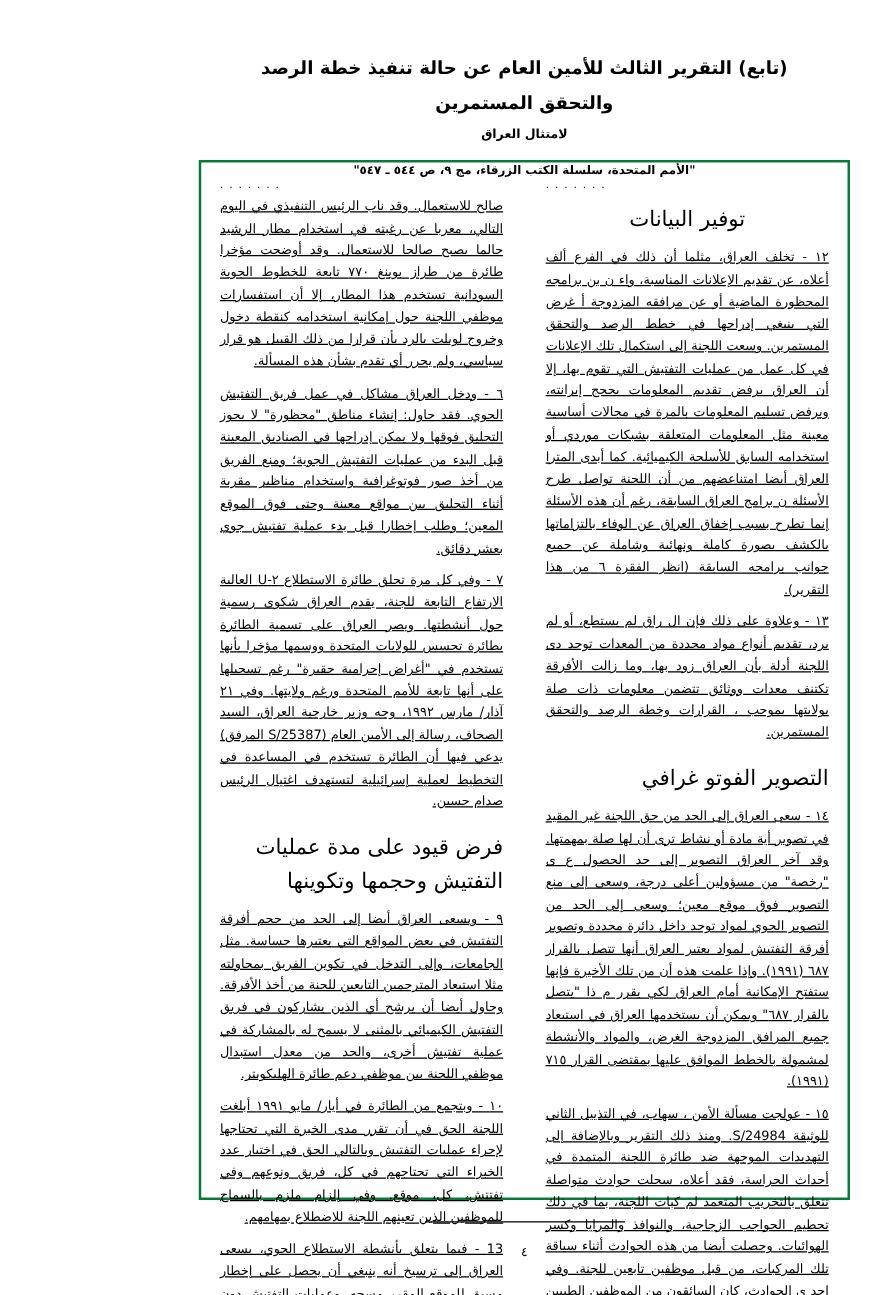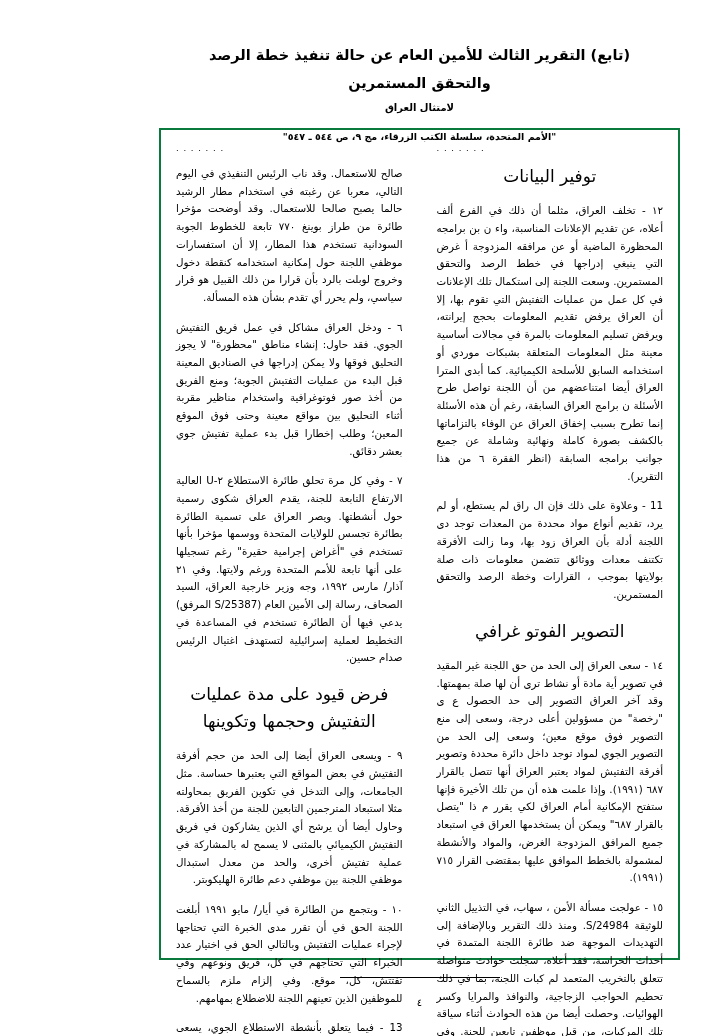--- a/index.html
+++ b/index.html
@@ -77,28 +77,29 @@
     margin-bottom: 4px;
     color: #000;
   }
   .sec-head {
     font-size: 17px;
     font-weight: normal;
     text-align: center;
     margin: 10px 0 8px 0;
     line-height: 1.6;
   }
-  .sec-head.tight { margin-top: 14px; }
+  .sec-head.tight { margin-top: 14px; text-align: right; }
   p.para {
     font-size: 10.3px;
     line-height: 1.72;
     text-align: justify;
     text-justify: inter-word;
-    margin: 12px 0 8px 0;
+    margin: 0 0 8px 0;
     text-indent: 0;
+    text-decoration: underline;
   }
   .footer-rule {
     position: absolute;
     bottom: 58px;
     right: 50%;
     width: 160px;
     margin-right: -80px;
     border-top: 1px solid #000;
   }
   .page-number {
@@ -123,21 +124,21 @@
 
   <div class="frame"></div>
 
   <div class="columns">
 
     <div class="col col-right">
       <div class="dotline">. . . . . . .</div>
 
       <div class="sec-head">توفير البيانات</div>
       <p class="para">١٢ - تخلف العراق، مثلما أن ذلك في الفرع ألف أعلاه، عن تقديم الإعلانات المناسبة، واء ن بن برامجه المحظورة الماضية أو عن مرافقه المزدوجة أ غرض التي ينبغي إدراجها في خطط الرصد والتحقق المستمرين. وسعت اللجنة إلى استكمال تلك الإعلانات في كل عمل من عمليات التفتيش التي تقوم بها، إلا أن العراق يرفض تقديم المعلومات بحجج إيرانته، ويرفض تسليم المعلومات بالمرة في مجالات أساسية معينة مثل المعلومات المتعلقة بشبكات موردي أو استخدامه السابق للأسلحة الكيميائية. كما أبدى المترا العراق أيضا امتناعضهم من أن اللجنة تواصل طرح الأسئلة ن برامج العراق السابقة، رغم أن هذه الأسئلة إنما تطرح بسبب إخفاق العراق عن الوفاء بالتزاماتها بالكشف بصورة كاملة ونهائية وشاملة عن جميع جوانب برامجه السابقة (انظر الفقرة ٦ من هذا التقرير).</p>
-      <p class="para">11 - وعلاوة على ذلك فإن ال راق لم يستطع، أو لم يرد، تقديم أنواع مواد محددة من المعدات توجد دى اللجنة أدلة بأن العراق زود بها، وما زالت الأفرقة تكتنف معدات ووثائق تتضمن معلومات ذات صلة بولايتها بموجب ، القرارات وخطة الرصد والتحقق المستمرين.</p>
+      <p class="para">١٣ - وعلاوة على ذلك فإن ال راق لم يستطع، أو لم يرد، تقديم أنواع مواد محددة من المعدات توجد دى اللجنة أدلة بأن العراق زود بها، وما زالت الأفرقة تكتنف معدات ووثائق تتضمن معلومات ذات صلة بولايتها بموجب ، القرارات وخطة الرصد والتحقق المستمرين.</p>
 
       <div class="sec-head tight">التصوير الفوتو غرافي</div>
       <p class="para">١٤ - سعى العراق إلى الحد من حق اللجنة غير المقيد في تصوير أية مادة أو نشاط ترى أن لها صلة بمهمتها. وقد آخر العراق التصوير إلى حد الحصول ع ى "رخصة" من مسؤولين أعلى درجة، وسعى إلى منع التصوير فوق موقع معين؛ وسعى إلى الحد من التصوير الجوي لمواد توجد داخل دائرة محددة وتصوير أفرقة التفتيش لمواد يعتبر العراق أنها تتصل بالقرار ٦٨٧ (١٩٩١). وإذا علمت هذه أن من تلك الأخيرة فإنها ستفتح الإمكانية أمام العراق لكي يقرر م ذا "يتصل بالقرار ٦٨٧" ويمكن أن يستخدمها العراق في استبعاد جميع المرافق المزدوجة الغرض، والمواد والأنشطة لمشمولة بالخطط الموافق عليها بمقتضى القرار ٧١٥ (١٩٩١).</p>
 
       <p class="para">١٥ - عولجت مسألة الأمن ، سهاب، في التذييل الثاني للوثيقة S/24984. ومنذ ذلك التقرير وبالإضافة إلى التهديدات الموجهة ضد طائرة اللجنة المتمدة في أحداث الحراسة، فقد أعلاه، سجلت حوادث متواصلة تتعلق بالتخريب المتعمد لم كبات اللجنة، بما في ذلك تحطيم الحواجب الزجاجية، والنوافذ والمرايا وكسر الهوائيات. وحصلت أيضا من هذه الحوادث أثناء سياقة تلك المركبات، من قبل موظفين تابعين للجنة. وفي إحد ى الحوادث، كان السائقون من الموظفين الطبيين وكانت العربة تحمل علامات الهلال الأحمر.</p>
     </div>
 
     <div class="col col-left">
       <div class="dotline">. . . . . . .</div>
 

